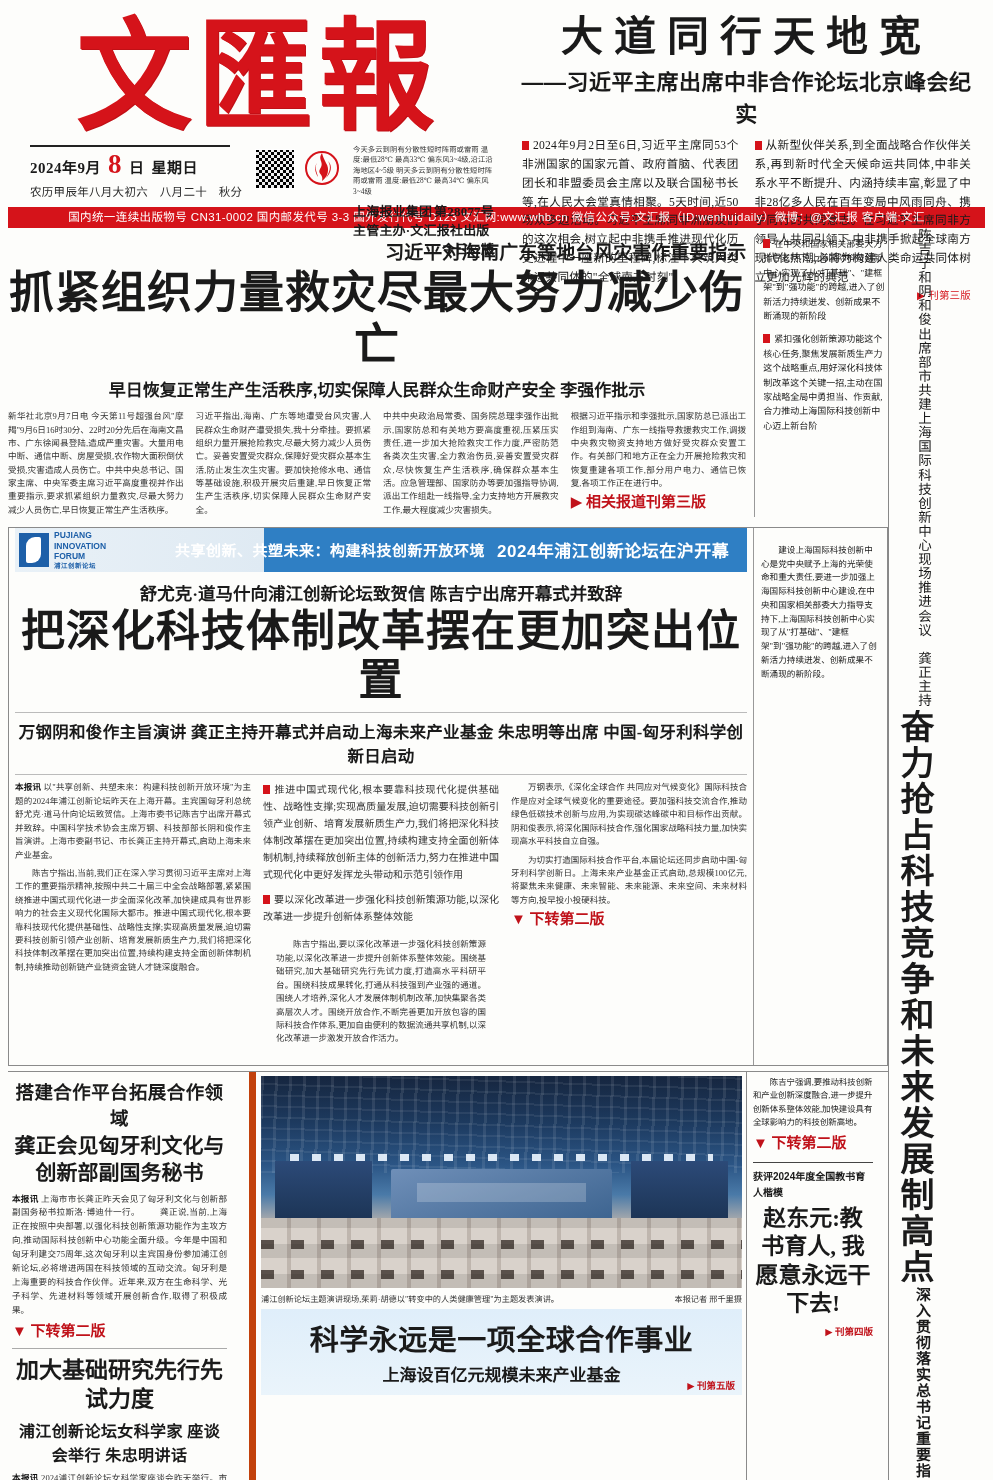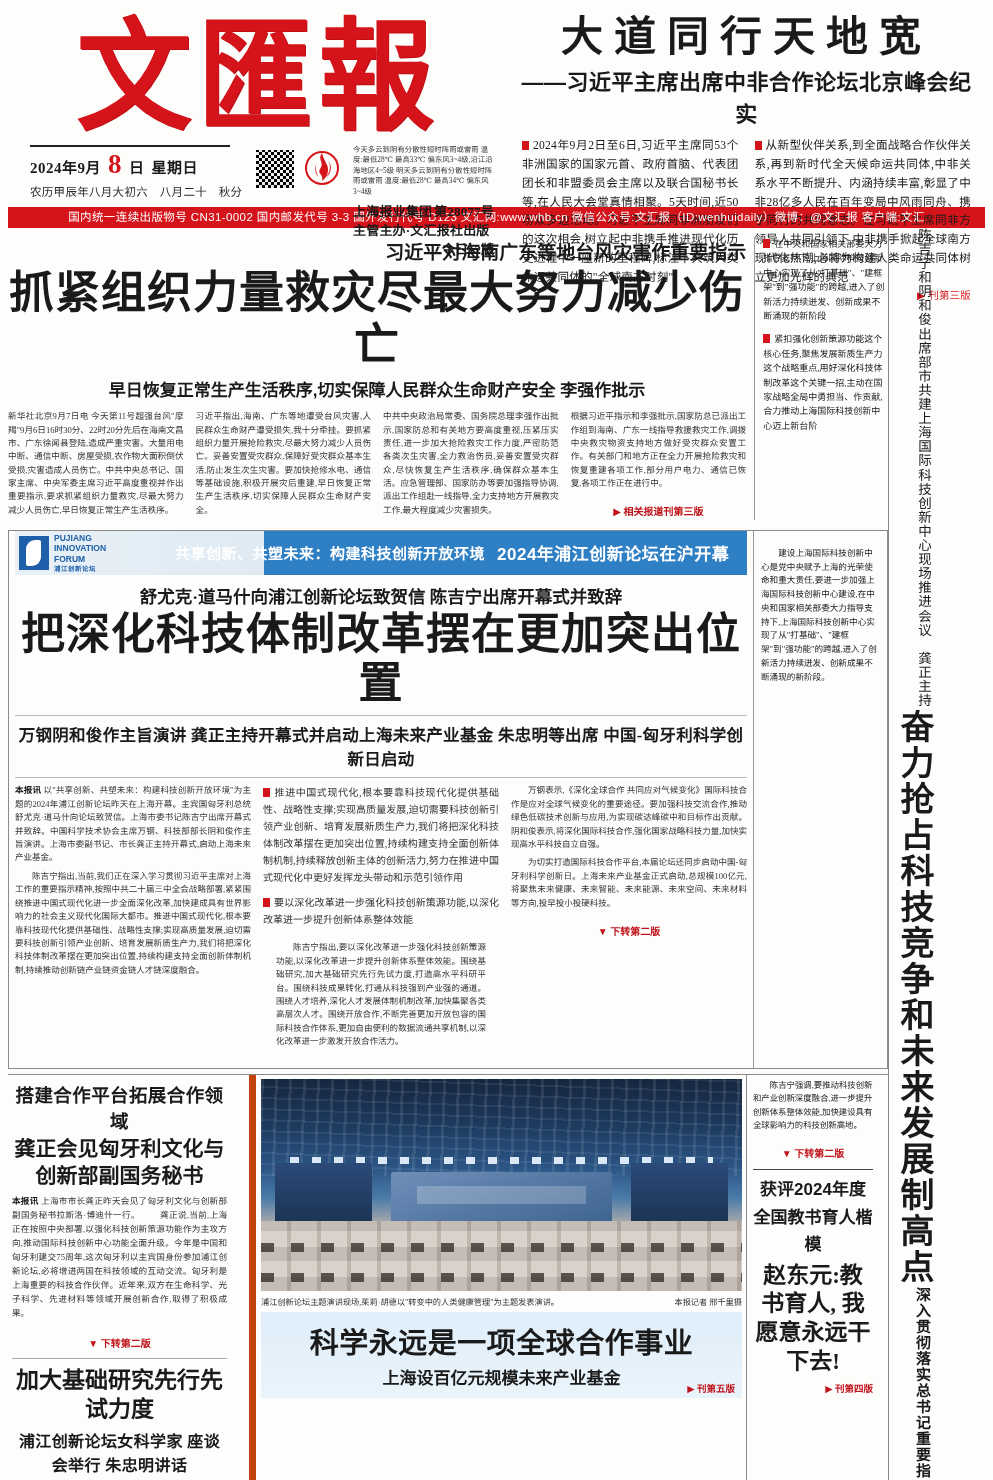--- a/index.html
+++ b/index.html
@@ -122,21 +122,21 @@
   .bullet-para { font-size:10px; line-height:1.7; }
   .pj-side { width:128px; border-left:1px solid #999; padding-left:7px; font-size:8.6px; line-height:1.6; }
 
   
   .midrow { display:flex; margin-top:5px; border-top:1px solid #8a8a8a; }
   .mid-left { width:248px; border-right:7px solid #c2410c; padding:6px 22px 0 4px; }
   .ml-kicker { font-size:18.5px; font-weight:bold; text-align:center; letter-spacing:0.4px;}
   .ml-title { font-size:21px; font-weight:bold; text-align:center; line-height:1.28; margin-top:3px;}
   .ml-body { font-size:8.6px; line-height:1.62; text-align:justify; margin-top:6px; color:#333;}
   .ml-div { border-top:1px solid #aaa; margin:8px 0 7px; }
-  .jump-r { text-align:center; font-size:10px; color:#c0121a; margin-top:14px; font-weight:bold;}
+  .jump-r { text-align:left; font-size:15px; color:#c0121a; margin-top:1px; font-weight:bold;}
   .mid-center { width:490px; padding:4px 4px 0 5px; }
   .photo { width:100%; height:212px; position:relative; overflow:hidden; border:0;
      background: linear-gradient(180deg,#16263f 0%, #1d3a5f 22%, #2b5585 42%, #4a7aa8 56%, #b8b2ad 70%, #cfc8c2 100%); }
   .photo .ceiling{position:absolute;left:0;top:0;width:100%;height:46%;
     background: repeating-linear-gradient(92deg, rgba(255,255,255,.09) 0 3px, rgba(0,0,0,0) 3px 14px),
                 repeating-linear-gradient(2deg, rgba(255,255,255,.07) 0 2px, rgba(0,0,0,0) 2px 11px);}
   .photo .lights{position:absolute;left:6%;top:37%;width:88%;height:7px;
     background: repeating-linear-gradient(90deg,#eaf4ff 0 9px, rgba(0,0,0,0) 9px 22px);
     filter: blur(0.6px); opacity:.92;}
   .photo .scr{position:absolute;top:44%;left:27%;width:46%;height:24%;
@@ -153,21 +153,21 @@
     background: repeating-linear-gradient(90deg, rgba(40,30,25,.72) 0 13px, rgba(0,0,0,0) 13px 30px);
     -webkit-mask-image: repeating-linear-gradient(0deg, #000 0 9px, transparent 9px 30px);
     mask-image: repeating-linear-gradient(0deg, #000 0 9px, transparent 9px 30px);}
   .cap { font-size:8.2px; margin-top:4px; display:flex; justify-content:space-between; color:#333;}
   .blue-box { margin-top:5px; background:linear-gradient(180deg,#dfeefa,#eaf4fb); padding:7px 8px 9px; position:relative;}
   .bb-title { font-size:29px; font-weight:bold; text-align:center; letter-spacing:0.5px; }
   .bb-sub { font-size:17px; font-weight:bold; text-align:center; margin-top:3px; font-family:"Liberation Sans",sans-serif;}
   .bb-jump { position:absolute; right:7px; bottom:3px; font-size:9.5px; color:#c0121a; font-weight:bold;}
   .mid-right { width:130px; border-left:1px solid #8a8a8a; padding:4px 3px 0 6px; font-size:8.4px; line-height:1.6; }
   .mr-rule { border-top:1.5px solid #444; margin:7px 0 6px; }
-  .mr-kicker { font-size:17px; font-weight:bold; text-align:center; font-family:"Liberation Sans",sans-serif;}
+  .mr-kicker { font-size:10px; font-weight:bold; text-align:left; font-family:"Liberation Sans",sans-serif;}
   .mr-title { font-size:23px; font-weight:bold; text-align:center; line-height:1.24; margin-top:4px;}
   .mr-jump { text-align:right; font-size:9.5px; color:#c0121a; margin-top:6px; font-weight:bold;}
 </style>
 </head>
 <body>
 
 <div class="page">
 
   <div class="masthead">
     <div class="mast-left">

